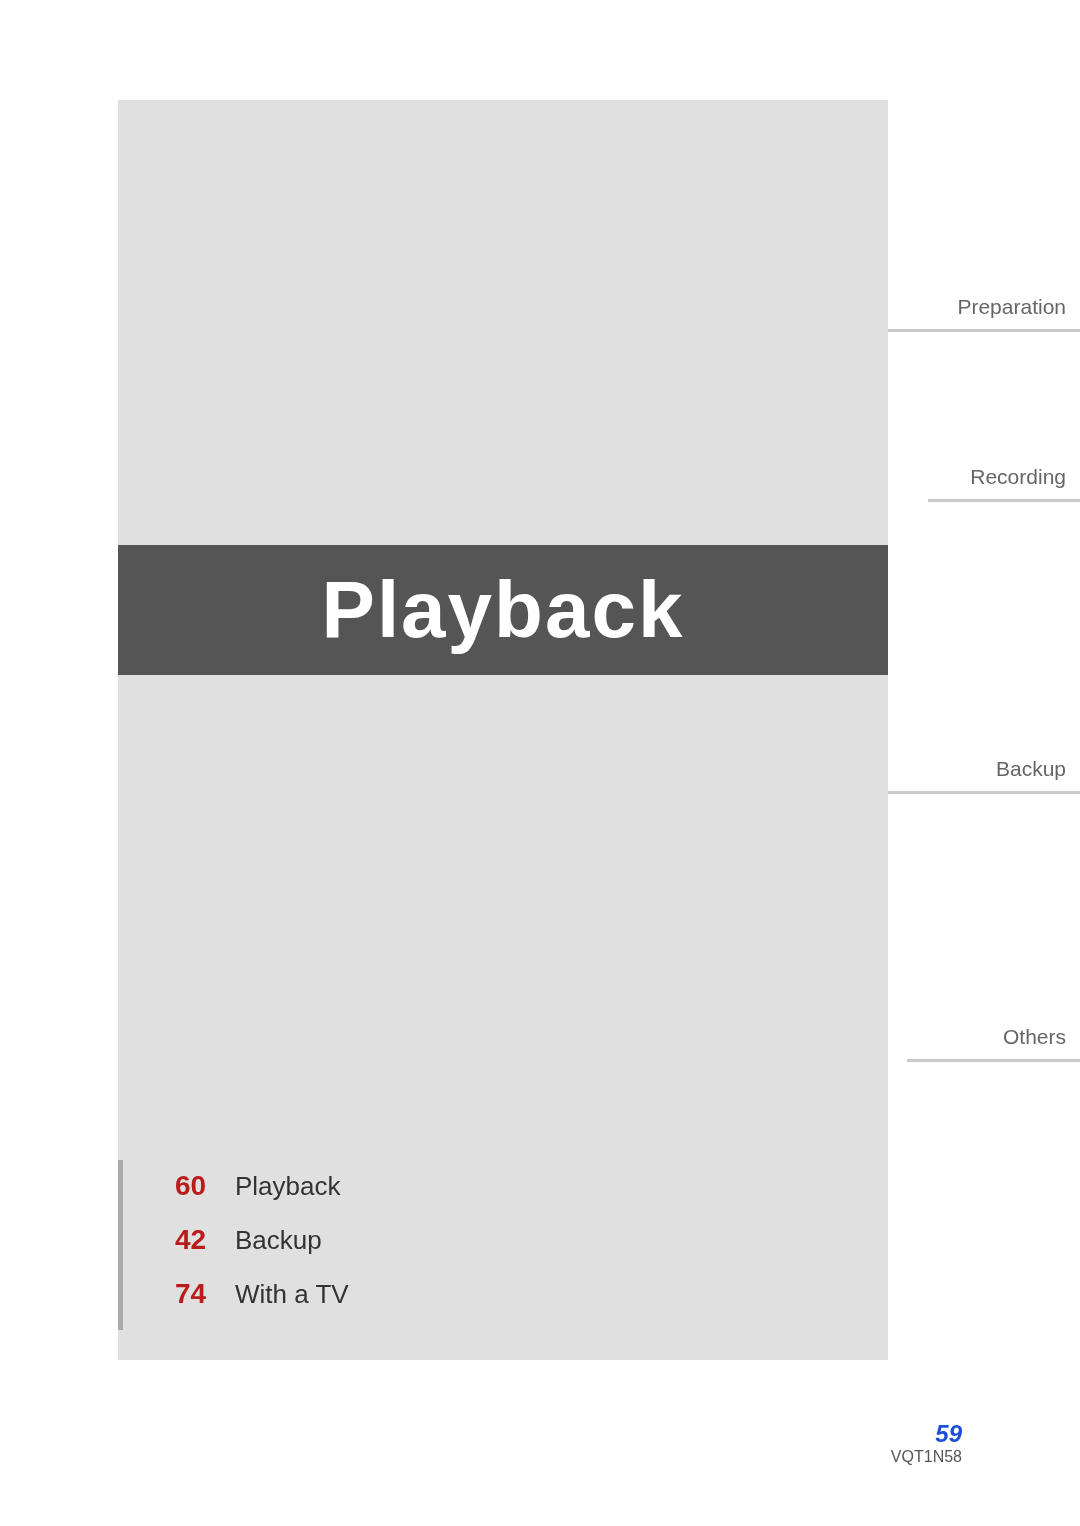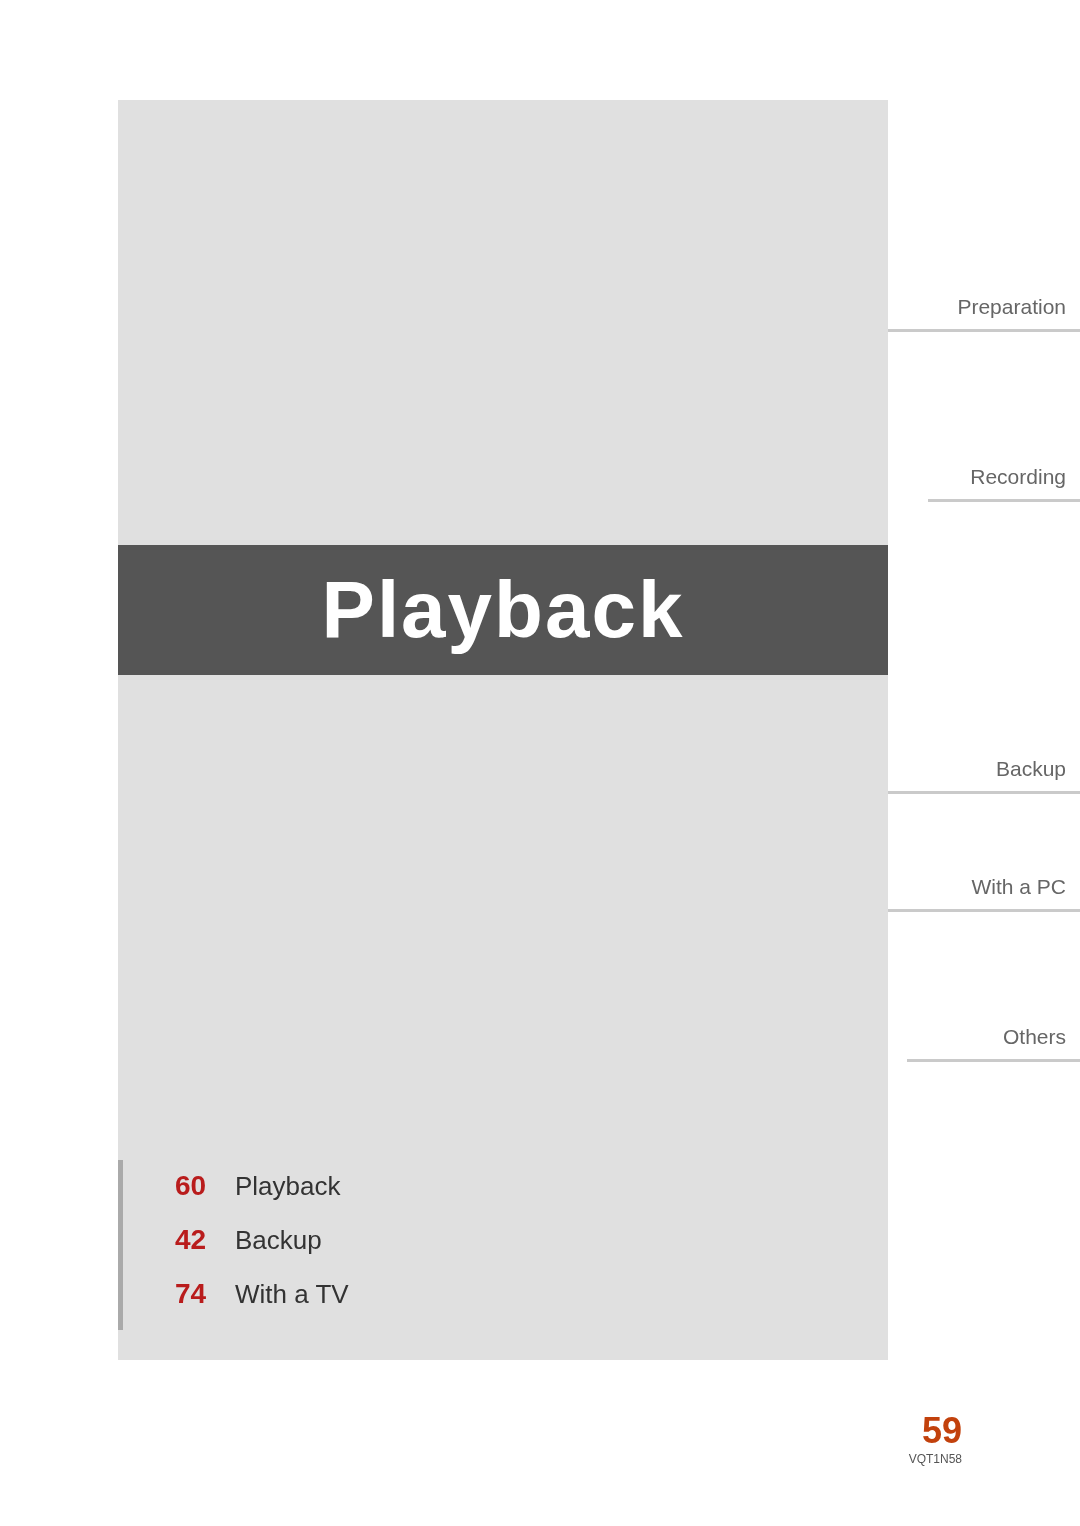--- a/index.html
+++ b/index.html
@@ -91,28 +91,29 @@
 
     
     .page-number-area {
       position: absolute;
       right: 118px;
       bottom: 60px;
       text-align: right;
     }
 
     .page-number {
-      font-size: 36px;
+      font-size: 24px;
       font-weight: bold;
-      color: #c2410c;
+      color: #1d4ed8;
       display: block;
+      font-style: italic;
     }
 
     .page-code {
-      font-size: 12px;
+      font-size: 16px;
       color: #555;
       display: block;
     }
 
     
     .right-sections {
       position: absolute;
       right: 0;
       top: 0;
       width: 215px;
@@ -171,24 +172,20 @@
     <div class="rsection rsection-recording">
       <span class="rsection-label">Recording</span>
       <div class="rsection-line"></div>
     </div>
 
     <div class="rsection rsection-backup">
       <span class="rsection-label">Backup</span>
       <div class="rsection-line"></div>
     </div>
 
-    <div class="rsection rsection-with-pc">
-      <span class="rsection-label">With a PC</span>
-      <div class="rsection-line"></div>
-    </div>
 
     <div class="rsection rsection-others">
       <span class="rsection-label">Others</span>
       <div class="rsection-line"></div>
     </div>
 
   </div>
 
   <div class="toc-area">
     <div class="toc-item">

